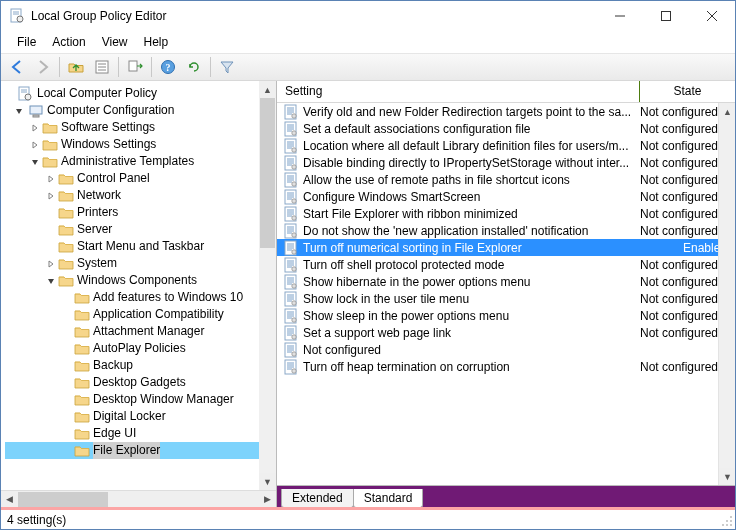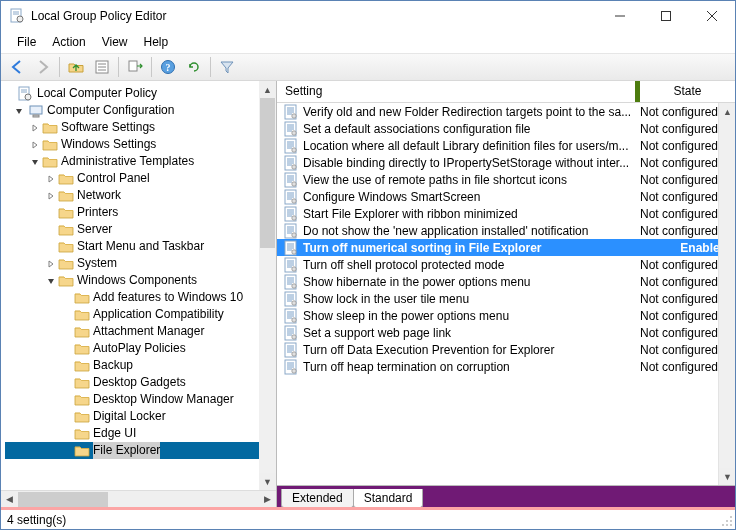--- a/index.html
+++ b/index.html
@@ -14,40 +14,40 @@
   .menubar span { padding: 2px 8px; }
   .toolbar { height: 28px; border-top: 1px solid #e6e6e6; border-bottom: 1px solid #d8d8d8; background: linear-gradient(#f9f9f9,#eaeaea); display: flex; align-items: center; padding: 0 4px; gap: 2px; }
   .tool { width: 24px; height: 22px; display: flex; align-items: center; justify-content: center; border: 1px solid transparent; }
   .tool-sep { width: 1px; height: 20px; background: #c8c8c8; margin: 0 2px; }
   .body { flex: 1; display: flex; min-height: 0; }
   
   .tree-pane { width: 276px; border-right: 1px solid #bbb; display: flex; flex-direction: column; min-height: 0; }
   .tree-scroll { flex: 1; overflow: hidden; padding: 4px 0 4px 4px; position: relative; }
   .tree { font-size: 12px; line-height: 17px; color: #000; }
   .tree-row { display: flex; align-items: center; height: 17px; white-space: nowrap; }
-  .tree-row.selected { background: #0369a1; }
+  .tree-row.selected { background: #7dd3fc; }
   .tree-row.selected .label { background: #d0d0d0; }
   .caret { width: 12px; display: inline-flex; justify-content: center; color: #707070; font-size: 10px; }
   .caret.open { color: #404040; }
   .folder-icon { width: 16px; height: 14px; margin: 0 3px 0 1px; display: inline-block; }
   .gear-doc-icon { width: 16px; height: 16px; margin-right: 4px; }
   .gear-icon { width: 16px; height: 16px; margin: 0 3px; }
   .hscroll { height: 17px; background: #f0f0f0; border-top: 1px solid #ddd; display: flex; align-items: center; }
   .hscroll .sbtn { width: 17px; height: 17px; background: #efefef; display: flex; align-items: center; justify-content: center; font-size: 9px; color: #555; }
   .hscroll .track { flex: 1; height: 17px; background: #efefef; display: flex; align-items: center; }
   .hscroll .thumb { width: 90px; height: 15px; background: #cdcdcd; }
   
   .list-pane { flex: 1; display: flex; flex-direction: column; min-height: 0; }
   .list-header { height: 22px; border-bottom: 1px solid #d8d8d8; display: flex; background: #fff; }
-  .col-h { padding: 3px 8px; border-right: 5px solid #4d7c0f; font-size: 12px; }
+  .col-h { padding: 3px 8px; border-right: 1px solid #4d7c0f; font-size: 12px; }
   .col-setting { flex: 1; }
   .col-state { width: 95px; text-align: center; border-right: none; }
   .list-body { flex: 1; overflow: hidden; position: relative; }
   .list-row { height: 17px; display: flex; align-items: center; }
-  .list-row.selected { background: #2b90ff; color: #fff; font-weight: bold; }
+  .list-row.selected { background: #2b90ff; color: #fff; }
   .policy-icon { width: 16px; height: 16px; margin: 0 4px 0 6px; flex-shrink: 0; }
   .cell-setting { flex: 1; white-space: nowrap; overflow: hidden; text-overflow: ellipsis; padding-right: 6px; }
   .cell-state { width: 95px; padding-right: 8px; }
   .list-row.selected .cell-state { text-align: right; }
   .list-vscroll { position: absolute; right: 0; top: 0; bottom: 0; width: 17px; background: #f0f0f0; border-left: 1px solid #e3e3e3; display: flex; flex-direction: column; }
   .list-vscroll .sbtn { width: 17px; height: 17px; background: #efefef; display: flex; align-items: center; justify-content: center; font-size: 9px; color:#555; }
   .list-vscroll .track { flex: 1; }
   .tabs { height: 22px; border-top: 1px solid #bbb; display: flex; align-items: flex-end; padding-left: 4px; background: #701a75; }
   .tab { border: 1px solid #aaa; border-top: none; border-radius: 0 0 3px 3px; padding: 2px 10px; margin-right: -1px; font-size: 12px; background: #f3f3f3; position: relative; top: 1px; }
   .tab.active { background: #fff; }
@@ -445,21 +445,21 @@
               <svg class="policy-icon">
                 <use href="#policy"></use>
               </svg>
               <span class="cell-setting">Disable binding directly to IPropertySetStorage without inter...</span>
               <span class="cell-state">Not configured</span>
             </div>
             <div class="list-row">
               <svg class="policy-icon">
                 <use href="#policy"></use>
               </svg>
-              <span class="cell-setting">View the use of remote paths in file shortcut icons</span>
+              <span class="cell-setting">Allow the use of remote paths in file shortcut icons</span>
               <span class="cell-state">Not configured</span>
             </div>
             <div class="list-row">
               <svg class="policy-icon">
                 <use href="#policy"></use>
               </svg>
               <span class="cell-setting">Configure Windows SmartScreen</span>
               <span class="cell-state">Not configured</span>
             </div>
             <div class="list-row">
@@ -515,21 +515,20 @@
               <svg class="policy-icon">
                 <use href="#policy"></use>
               </svg>
               <span class="cell-setting">Set a support web page link</span>
               <span class="cell-state">Not configured</span>
             </div>
             <div class="list-row">
               <svg class="policy-icon">
                 <use href="#policy"></use>
               </svg>
-              <span class="cell-setting">Turn off Data Execution Prevention for Explorer</span>
               <span class="cell-state">Not configured</span>
             </div>
             <div class="list-row">
               <svg class="policy-icon">
                 <use href="#policy"></use>
               </svg>
               <span class="cell-setting">Turn off heap termination on corruption</span>
               <span class="cell-state">Not configured</span>
             </div>
           </div>

